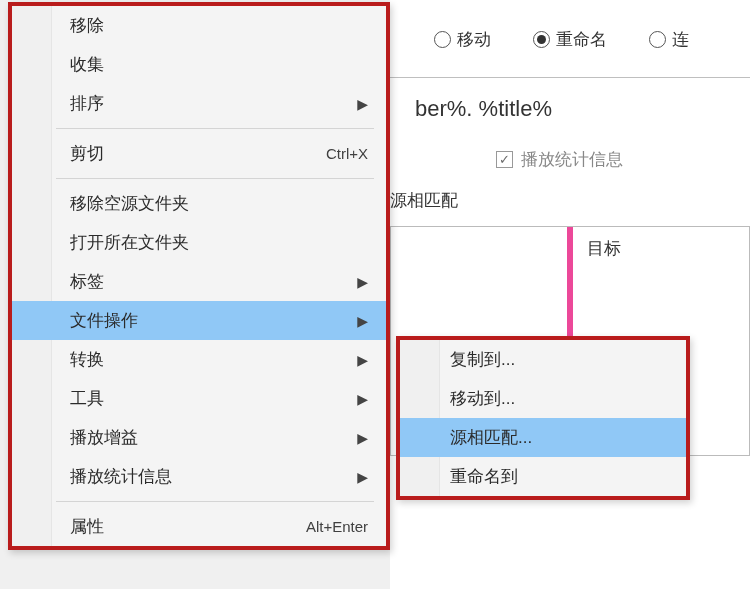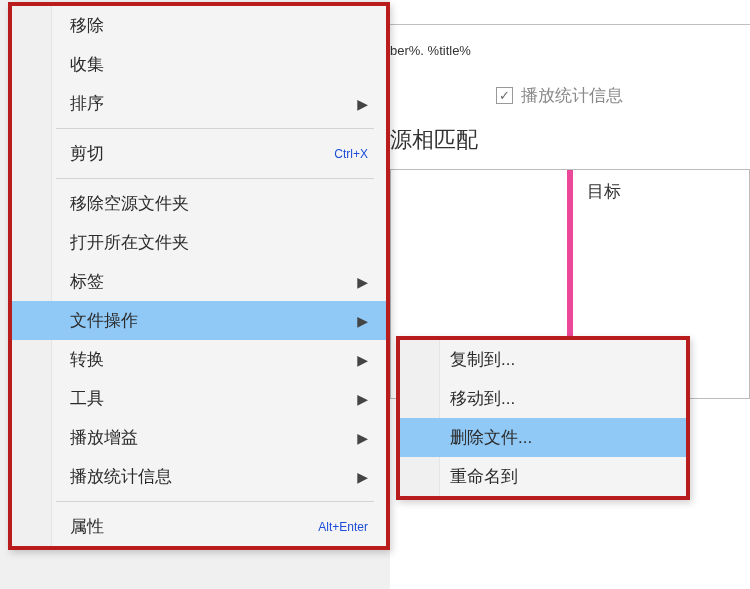--- a/index.html
+++ b/index.html
@@ -52,42 +52,43 @@
       border-radius: 50%;
     }
     .divider {
       height: 1px;
       background: #bfbfbf;
       margin-top: 10px;
     }
     .filename-line {
       padding: 18px 0 18px 0;
       color: #333;
-      font-size: 13px;
+      font-size: 22px;
+      margin-left: 25px;
     }
     .checkbox-row {
       display: flex;
       align-items: center;
       gap: 8px;
       padding: 8px 0 14px 106px;
       color: #888;
     }
     .cb {
       width: 17px; height: 17px;
       border: 1.5px solid #999;
       display: inline-flex;
       align-items: center;
       justify-content: center;
       font-size: 13px;
       color: #6a6a6a;
     }
     .match-line {
       padding: 4px 0 4px 0;
       color: #333;
-      font-size: 22px;
+      font-size: 17px;
     }
     .cols-box {
       margin-top: 10px;
       border: 1px solid #bbb;
       height: 230px;
       background: #fff;
       display: flex;
     }
     .col {
       flex: 1;
@@ -124,22 +125,22 @@
       justify-content: space-between;
       height: 39px;
       padding: 0 18px 0 58px;
       color: #2b2b2b;
     }
     .menu-item.highlight {
       background: #90c8f6;
       align-items: center;
     }
     .menu-item .shortcut {
-      color: #1d4ed8;
-      font-size: 12px;
+      color: #404040;
+      font-size: 15px;
     }
     .menu-item .chev {
       color: #444;
       font-size: 14px;
     }
     .menu-sep {
       height: 1px;
       margin: 5px 12px 5px 44px;
       background: #d4d4d4;
     }
@@ -153,20 +154,40 @@
     .menu.sub .menu-item {
       padding-left: 50px;
     }
   </style>
 </head>
 <body>
 
 <div class="right-panel">
   <div class="right-inner">
 
+    <div class="radio-row">
+      <span class="radio">
+        <span class="radio-outer">
+            <span class="radio-inner"></span>
+          </span>
+        <span>移动</span>
+      </span>
+      <span class="radio">
+        <span class="radio-outer">
+            <span class="radio-inner on"></span>
+          </span>
+        <span>重命名</span>
+      </span>
+      <span class="radio">
+        <span class="radio-outer">
+            <span class="radio-inner"></span>
+          </span>
+        <span>连</span>
+      </span>
+    </div>
 
     <div class="divider"></div>
 
     <div class="filename-line">ber%. %title%</div>
 
     <div class="checkbox-row">
       <span class="cb">✓</span>
       <span>播放统计信息</span>
     </div>
 
@@ -240,19 +261,19 @@
 <div class="menu sub">
   <div class="menu-gutter"></div>
   <div class="menu-items">
     <div class="menu-item">
       <span>复制到...</span>
     </div>
     <div class="menu-item">
       <span>移动到...</span>
     </div>
     <div class="menu-item highlight">
-      <span>删除文件...</span>
+      <span>源相匹配...</span>
     </div>
     <div class="menu-item">
       <span>重命名到</span>
     </div>
   </div>
 </div>
 
 </body></html>

